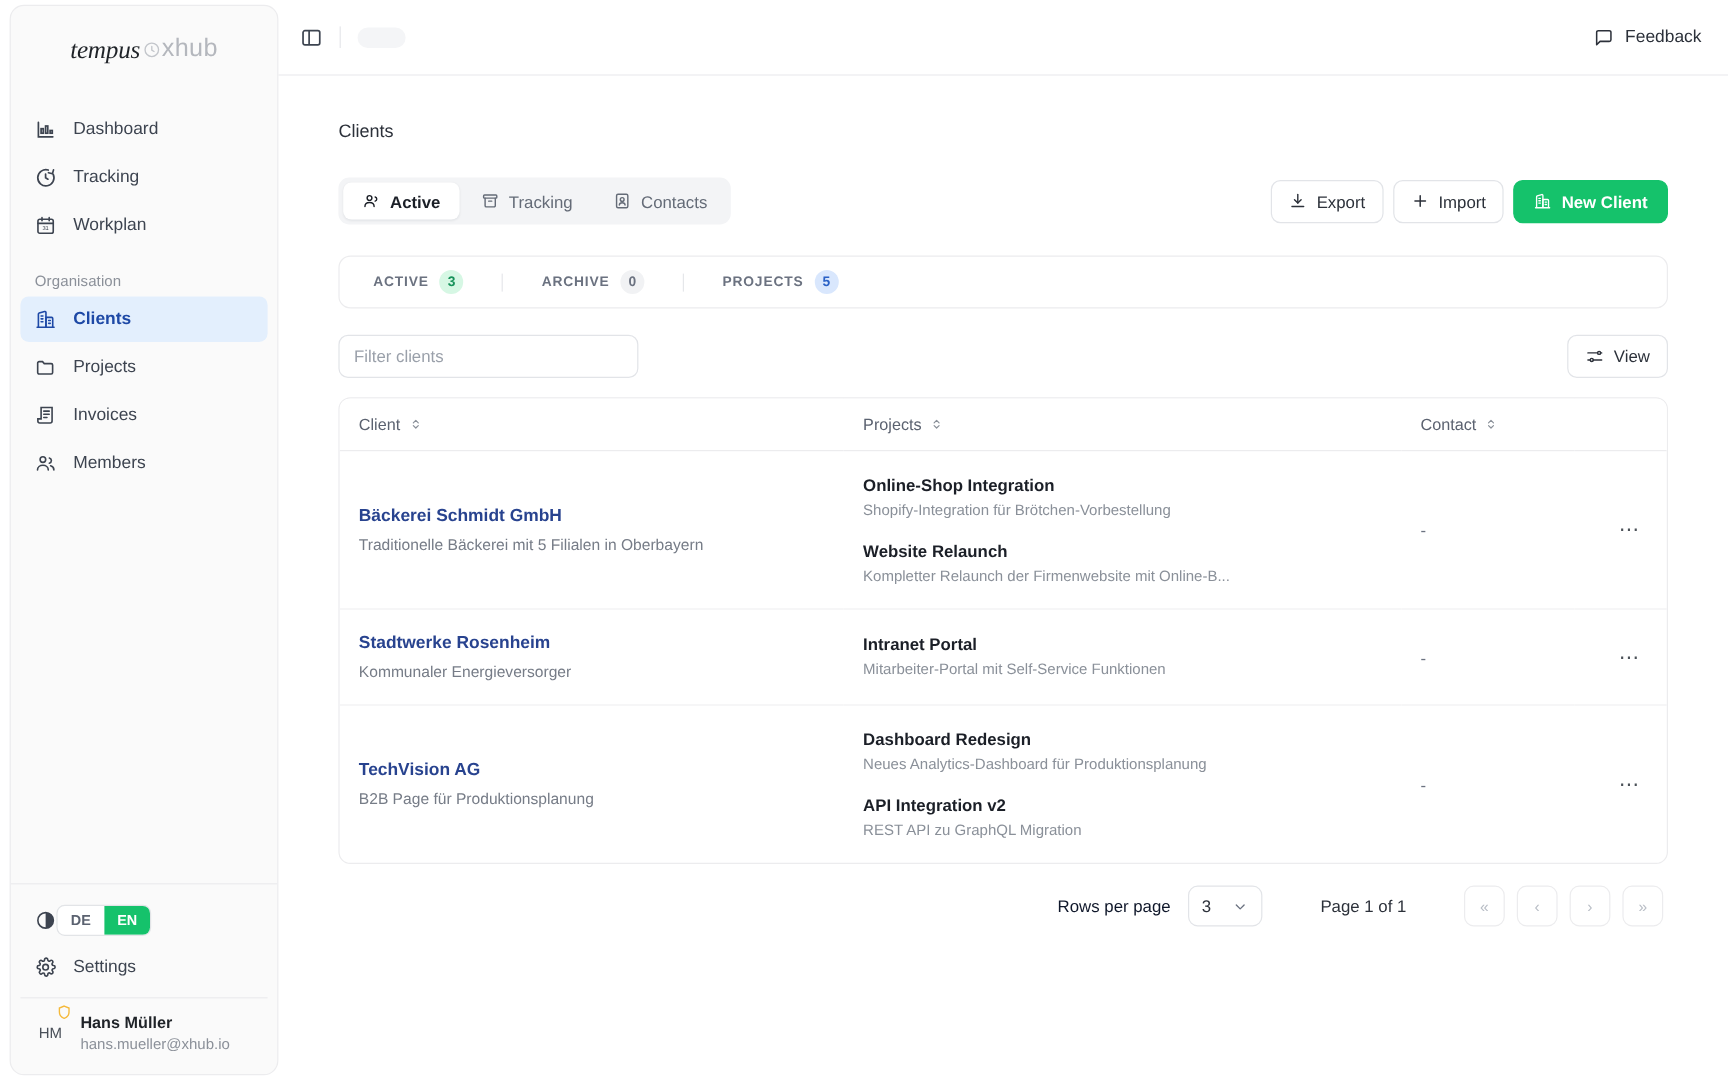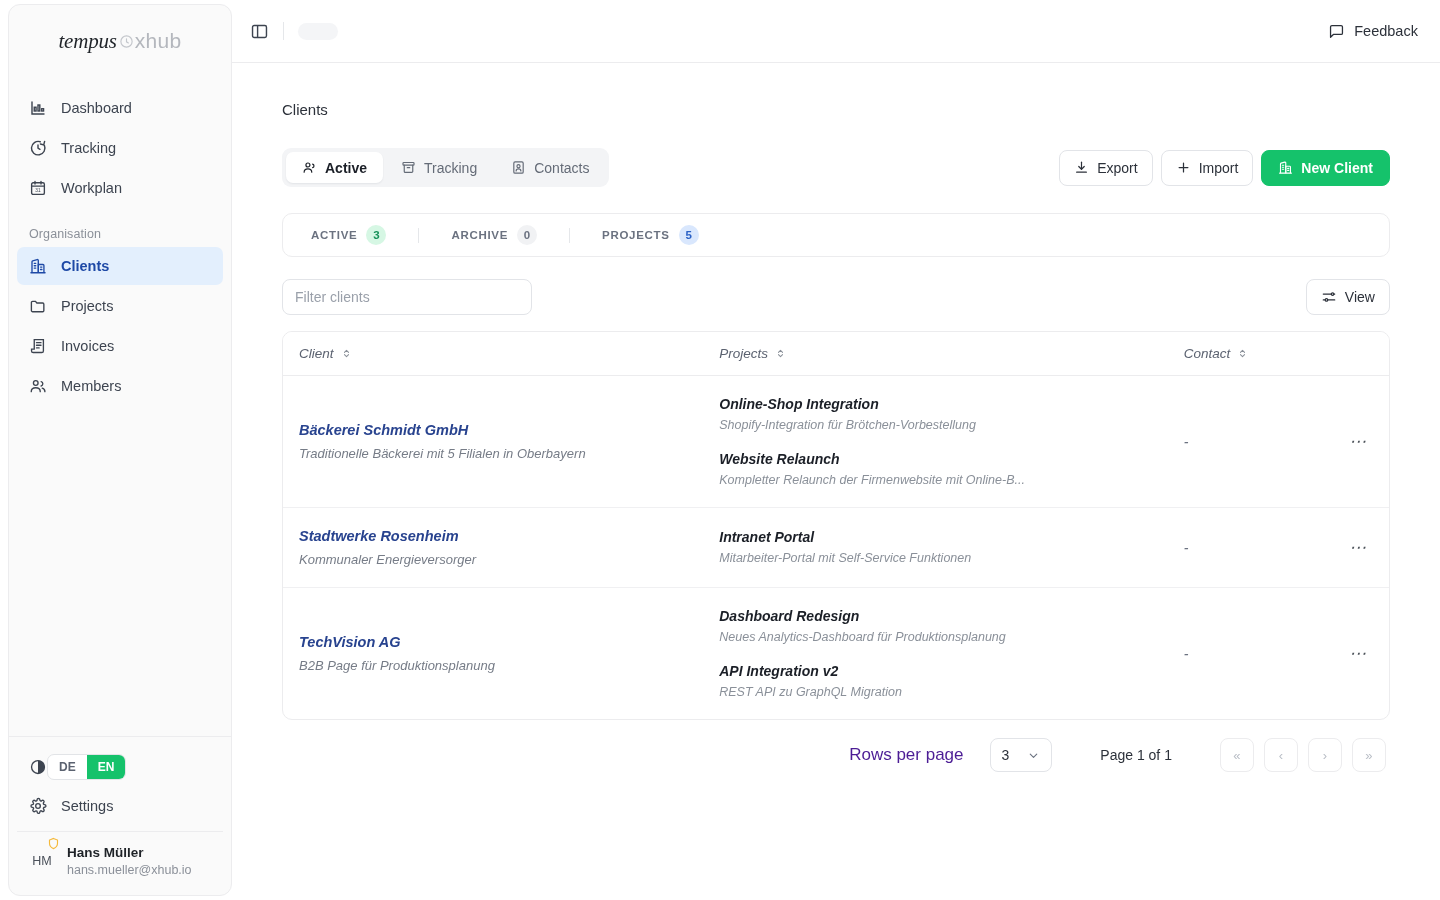--- a/index.html
+++ b/index.html
@@ -130,21 +130,21 @@
   .filter-input {
     width: 250px; height: 36px; border: 1px solid #e2e4e8; border-radius: 8px;
     padding: 0 12px; font-size: 14px; color: #2c313a; background: #fff;
     font-family: "Liberation Sans", sans-serif; outline: none;
   }
   .filter-input::placeholder { color: #9aa0aa; }
   .filterrow .grow { flex: 1 1 auto; }
 
   
   .table-card { border: 1px solid #ececee; border-radius: 10px; overflow: hidden; background: #fff; }
-  table { width: 100%; border-collapse: collapse; table-layout: fixed; font-style: italic; }
+  table { width: 100%; border-collapse: collapse; table-layout: fixed; }
   thead th {
     text-align: left; font-weight: 400; font-size: 13.5px; color: #5b6270;
     padding: 14px 16px; border-bottom: 1px solid #ececee; background: #fff;
   }
   .th-inner { display: inline-flex; align-items: center; gap: 7px; cursor: pointer; }
   tbody td { padding: 18px 16px; border-bottom: 1px solid #f0f0f2; vertical-align: middle; }
   tbody tr:last-child td { border-bottom: none; }
   .client-name { font-size: 14.5px; font-weight: 700; color: #28438f; cursor: pointer; line-height: 1.45; }
   .client-desc { font-size: 13px; color: #767c87; margin-top: 4px; line-height: 1.4; }
   .proj { margin-bottom: 14px; }
@@ -156,21 +156,21 @@
     width: 30px; height: 30px; border-radius: 6px; cursor: pointer;
     display: flex; align-items: center; justify-content: center;
     color: #4b5158; font-size: 17px; letter-spacing: 1px; margin-left: auto;
   }
 
   
   .pagination {
     display: flex; align-items: center; justify-content: flex-end;
     gap: 0; padding: 18px 4px 0 0;
   }
-  .rpp-label { font-size: 17px; color: #4c1d95; margin-right: 26px; }
+  .rpp-label { font-size: 14px; color: #0f172a; margin-right: 14px; }
   .rpp-select {
     display: inline-flex; align-items: center; gap: 18px; cursor: pointer;
     height: 34px; padding: 0 11px; border: 1px solid #e2e4e8; border-radius: 8px;
     font-size: 14px; color: #2c313a; background: #fff; margin-right: 48px;
   }
   .page-info { font-size: 14px; color: #2c313a; margin-right: 48px; }
   .pager-btns { display: flex; gap: 10px; }
   .pager-btn {
     width: 34px; height: 34px; border: 1px solid #ececee; border-radius: 8px;
     display: flex; align-items: center; justify-content: center;

